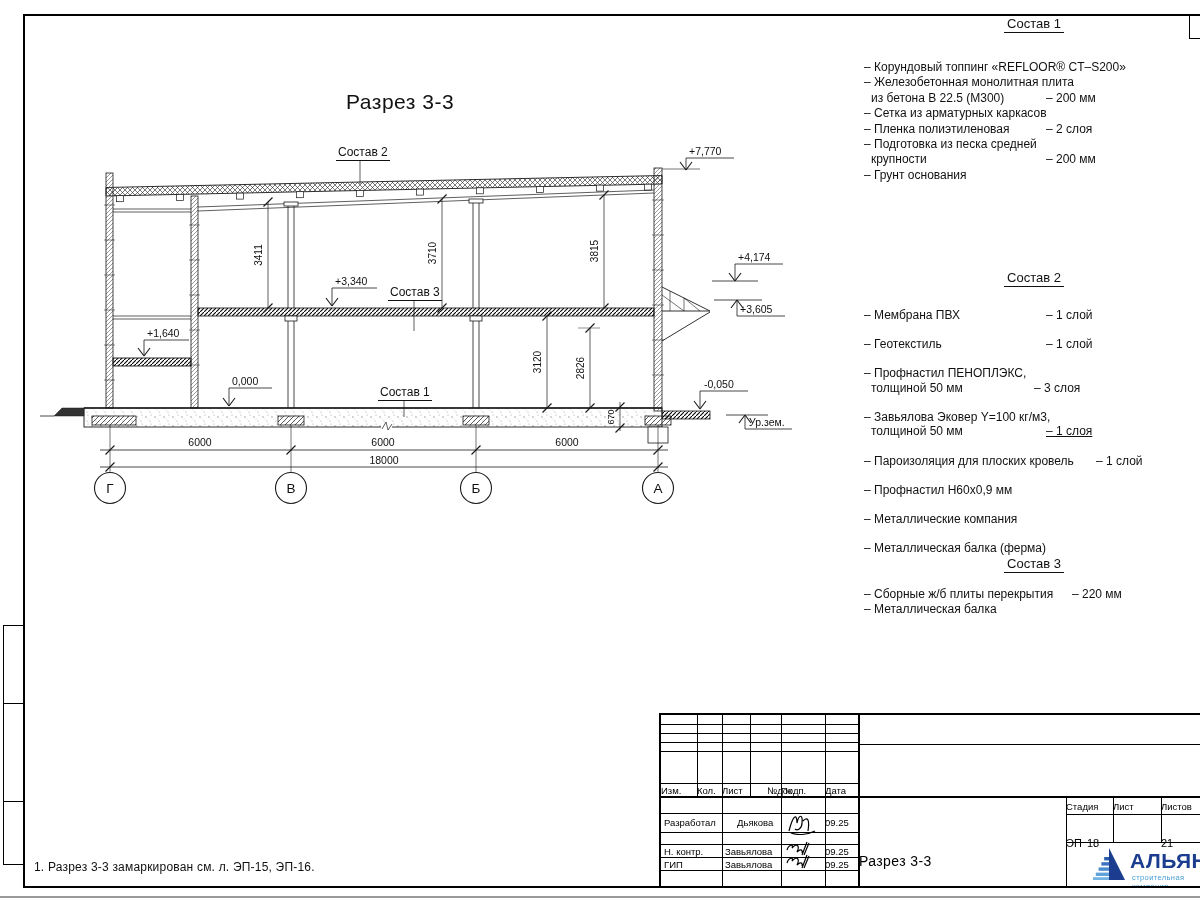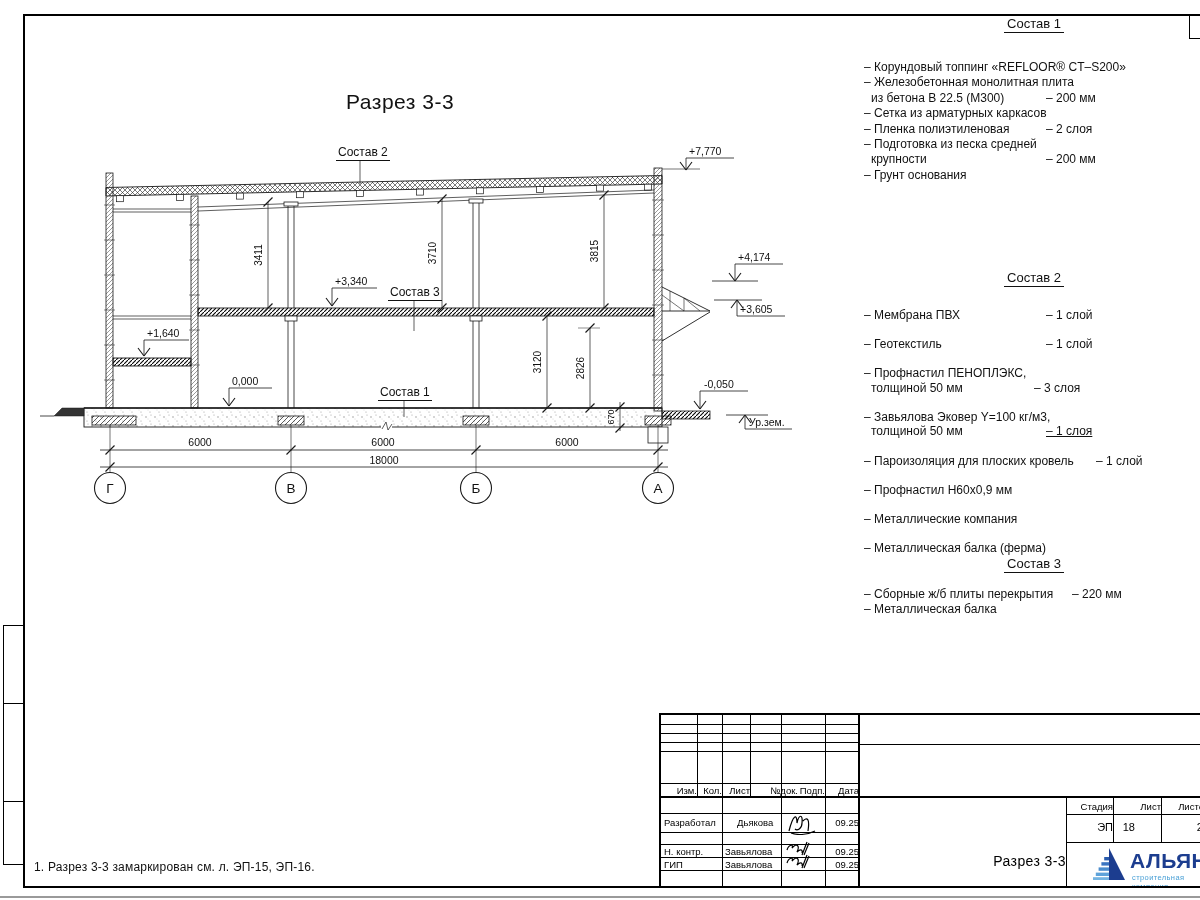--- a/index.html
+++ b/index.html
@@ -35,23 +35,23 @@
   #list-1 .sost-row{line-height:14.6px;}
   #list-2{left:864px;top:556px;}
   #list-2 .sost-items{margin-top:14px;}
   #list-2 .sost-row{line-height:14.5px;}
   
   #tblock{left:659px;top:713px;width:560px;height:171px;border:2px solid #000;background:#fff;}
   .vl{position:absolute;width:1px;background:#000;}
   .hl{position:absolute;height:1px;background:#000;}
   .thick{background:#000;}
   .tb-text{position:absolute;font-size:9.5px;color:#000;white-space:nowrap;}
-  .tb-center{text-align:right;}
+  .tb-center{text-align:left;}
   #tb-doc-title{font-size:14px;letter-spacing:.4px;}
-  .tb-val{font-size:11px;}
+  .tb-val{font-size:11px;margin-top:16px;}
   #logo-name{position:absolute;font-size:21px;font-weight:bold;color:#1c3d8f;letter-spacing:.5px;}
   #logo-sub{position:absolute;font-size:7.5px;color:#4aa0d6;letter-spacing:.4px;}
   svg text{font-family:"Liberation Sans",sans-serif;fill:#111;}
 </style>
 </head>
 <body>
 
 <div class="abs" id="frame"></div>
 <div class="abs" id="corner-box"></div>
 <div class="abs" id="side-stamp">

